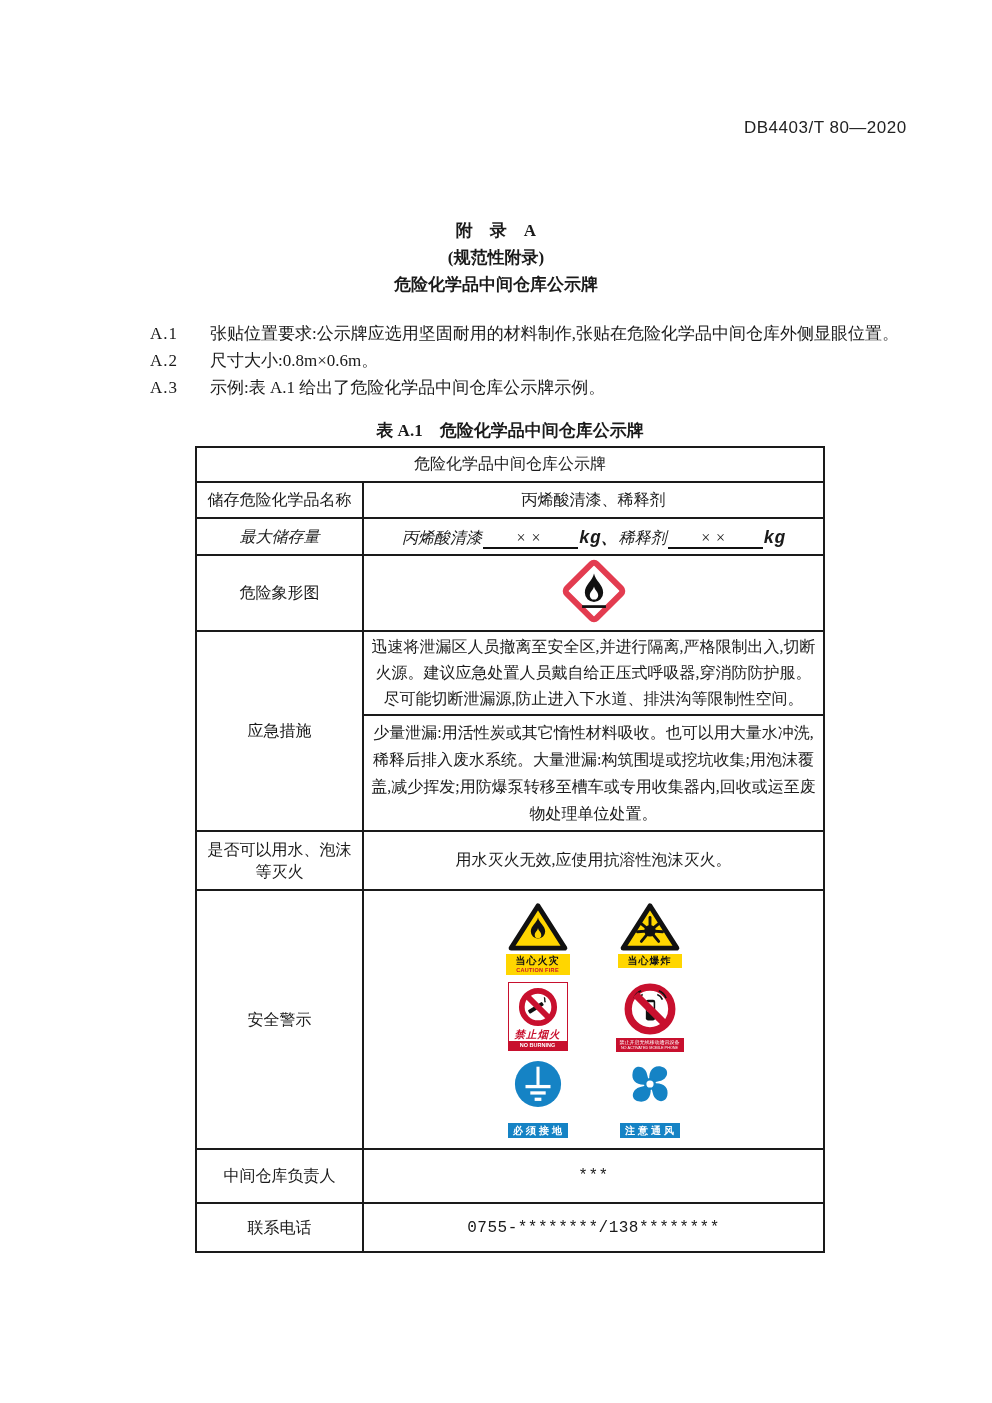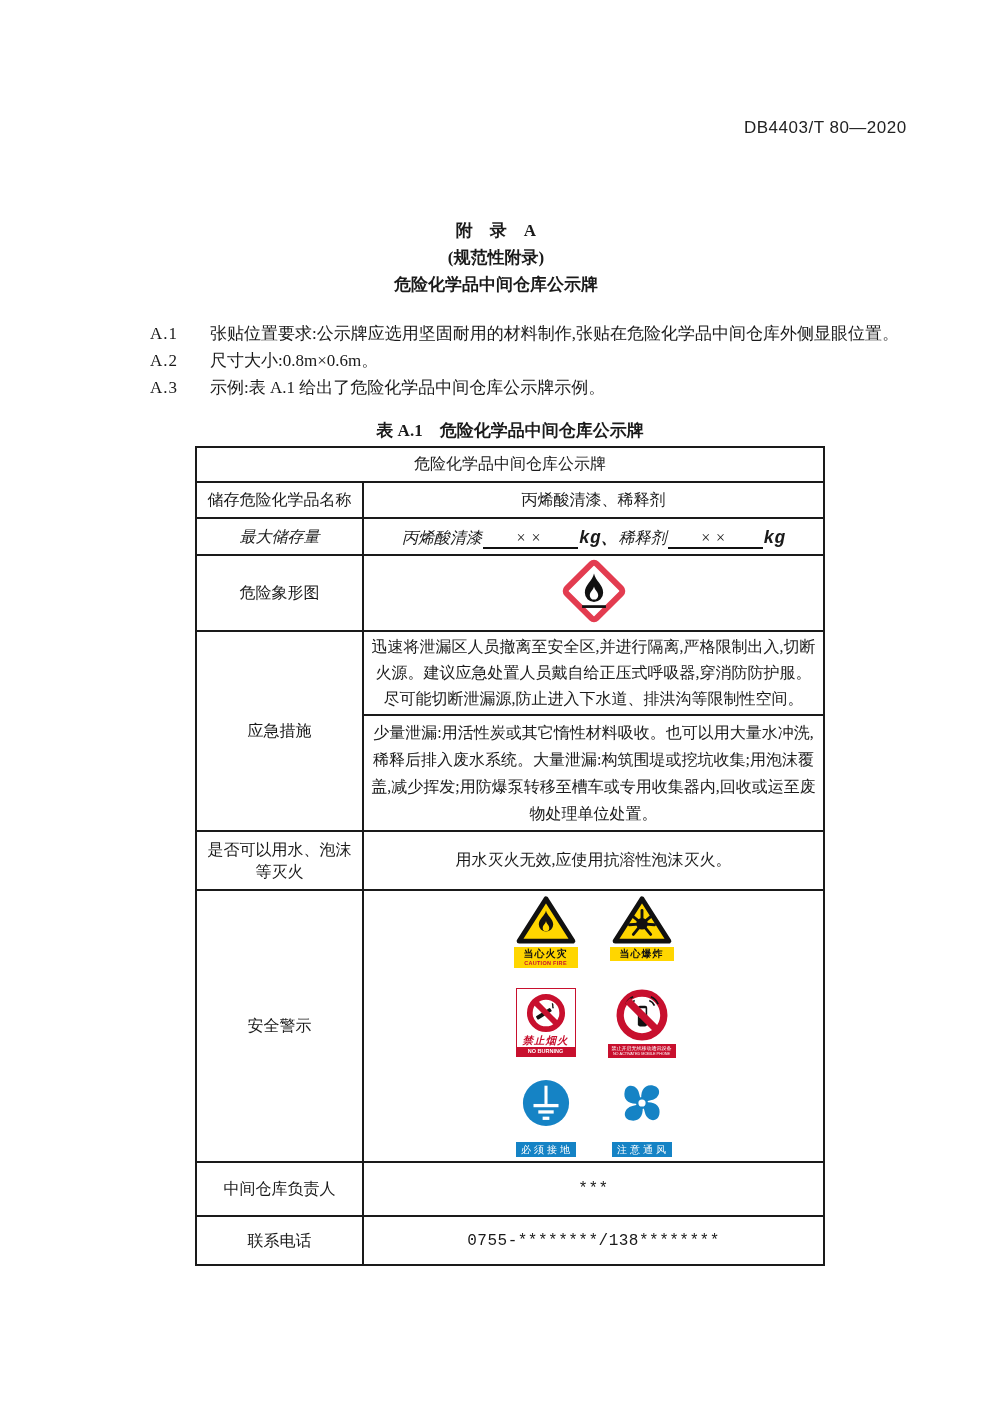--- a/index.html
+++ b/index.html
@@ -28,35 +28,35 @@
   tr.r-signs td{height:253px;}
   tr.r-mgr td{height:48px;}
   tr.r-tel td{height:43px;}
   td.para{text-align:justify;padding:6px 12px;line-height:26px;vertical-align:middle;}
   tr.r-em2 td.para{line-height:27px;}
   .blank{display:inline-block;width:95px;border-bottom:2px solid #111;text-align:center;
         letter-spacing:4px;margin:0 1px;}
   .kg{font-family:"Liberation Mono","DejaVu Sans Mono",monospace;font-weight:bold;font-size:18px;}
   .mono{font-family:"Liberation Mono","DejaVu Sans Mono",monospace;font-size:15px;letter-spacing:.5px;}
   .signs-grid{display:grid;grid-template-columns:repeat(2,auto);column-gap:36px;row-gap:7px;
-        justify-content:center;align-content:center;height:100%;padding:4px 0;gap:20px;}
+        justify-content:center;align-content:center;height:100%;padding:4px 0;}
   .sign{display:flex;flex-direction:column;align-items:center;width:76px;
         font-family:"Liberation Sans","DejaVu Sans",sans-serif;}
   .ybox{background:#ffd600;width:64px;text-align:center;margin-top:2px;padding:1px 0;}
   .ybox .zh{font-size:10px;font-weight:bold;color:#111;line-height:12px;letter-spacing:1px;}
   .ybox .en{font-size:5.5px;color:#c8102e;line-height:7px;font-weight:bold;letter-spacing:.3px;}
   .plate{border:1.5px solid #c8102e;background:#fff;width:58px;display:flex;flex-direction:column;
         align-items:center;padding-top:3px;}
   .plate .zh{color:#c8102e;font-weight:bold;font-size:10.5px;line-height:13px;letter-spacing:1px;font-style:italic;}
   .plate .en{background:#c8102e;color:#fff;font-size:5.5px;width:100%;text-align:center;
         line-height:9px;font-weight:bold;}
   .rstrip{background:#c8102e;color:#fff;width:68px;text-align:center;margin-top:2px;padding:1px 0;}
   .rstrip .zh{font-size:5px;line-height:7px;white-space:nowrap;}
   .rstrip .en{font-size:3.8px;line-height:5px;white-space:nowrap;}
-  .bstrip{background:#1583c5;color:#fff;width:60px;font-size:10px;font-weight:normal;
+  .bstrip{background:#1583c5;color:#fff;width:60px;font-size:10px;font-weight:bold;
         letter-spacing:3px;line-height:15px;margin-top:14px;padding-left:3px;box-sizing:border-box;}
   .page-number{position:absolute;top:1288px;left:868px;font-size:15px;
         font-family:"Liberation Sans","DejaVu Sans",sans-serif;}
 </style>
 </head>
 <body>
 
 <div class="page">
 
   <div class="doc-number">DB4403/T 80—2020</div>

